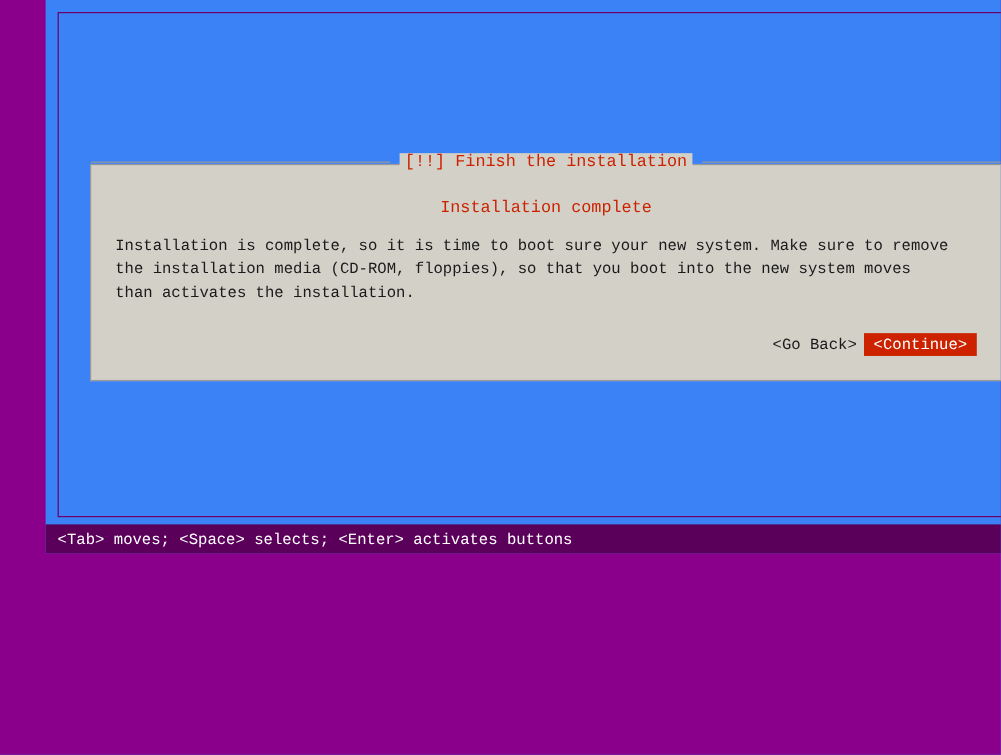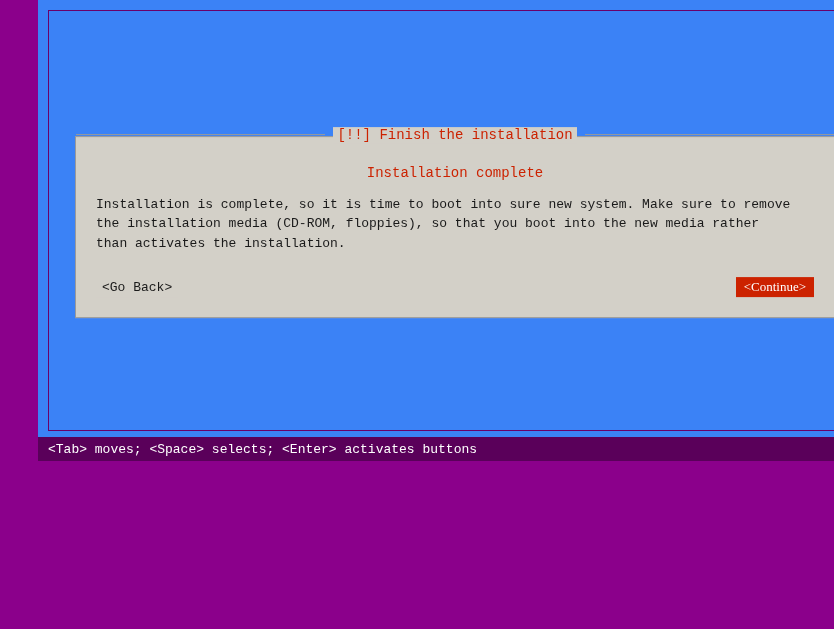--- a/index.html
+++ b/index.html
@@ -94,40 +94,40 @@
     .dialog-message {
       color: #1a1a1a;
       font-family: 'Courier New', Courier, monospace;
       font-size: 13px;
       line-height: 1.5;
       margin-bottom: 20px;
     }
 
     .dialog-buttons {
       display: flex;
-      justify-content: space-between;
+      justify-content: flex-end;
       align-items: center;
       padding: 4px 0 0 0;
     }
 
     .btn-go-back {
       background-color: #d3d0c8;
       color: #1a1a1a;
       border: none;
       font-family: 'Courier New', Courier, monospace;
       font-size: 13px;
       cursor: pointer;
       padding: 2px 6px;
     }
 
     .btn-continue {
       background-color: #cc2200;
       color: #ffffff;
       border: none;
-      font-family: Liberation Serif, serif;
+      font-family: Liberation Mono, monospace;
       font-size: 13px;
       cursor: pointer;
       padding: 2px 8px;
     }
 
     .status-bar {
       position: absolute;
       bottom: 0;
       left: 0;
       right: 0;
@@ -167,22 +167,22 @@
       <div class="dialog-title-bar">
         <div class="title-line-left"></div>
         <span class="dialog-title">[!!] Finish the installation</span>
         <div class="title-line-right"></div>
       </div>
 
       <div class="dialog-content">
         <div class="installation-complete-title">Installation complete</div>
 
         <div class="dialog-message">
-          <span>Installation is complete, so it is time to boot into sure new system. Make sure to remove</span><br>
-          <span>the installation media (CD-ROM, floppies), so that you boot into the new media rather</span><br>
+          <span>Installation is complete, so it is time to boot sure your new system. Make sure to remove</span><br>
+          <span>the installation media (CD-ROM, floppies), so that you boot into the new system moves</span><br>
           <span>than activates the installation.</span>
         </div>
 
         <div class="dialog-buttons">
           <button class="btn-go-back">&lt;Go Back&gt;</button>
           <button class="btn-continue">&lt;Continue&gt;</button>
         </div>
       </div>
 
     </div>

